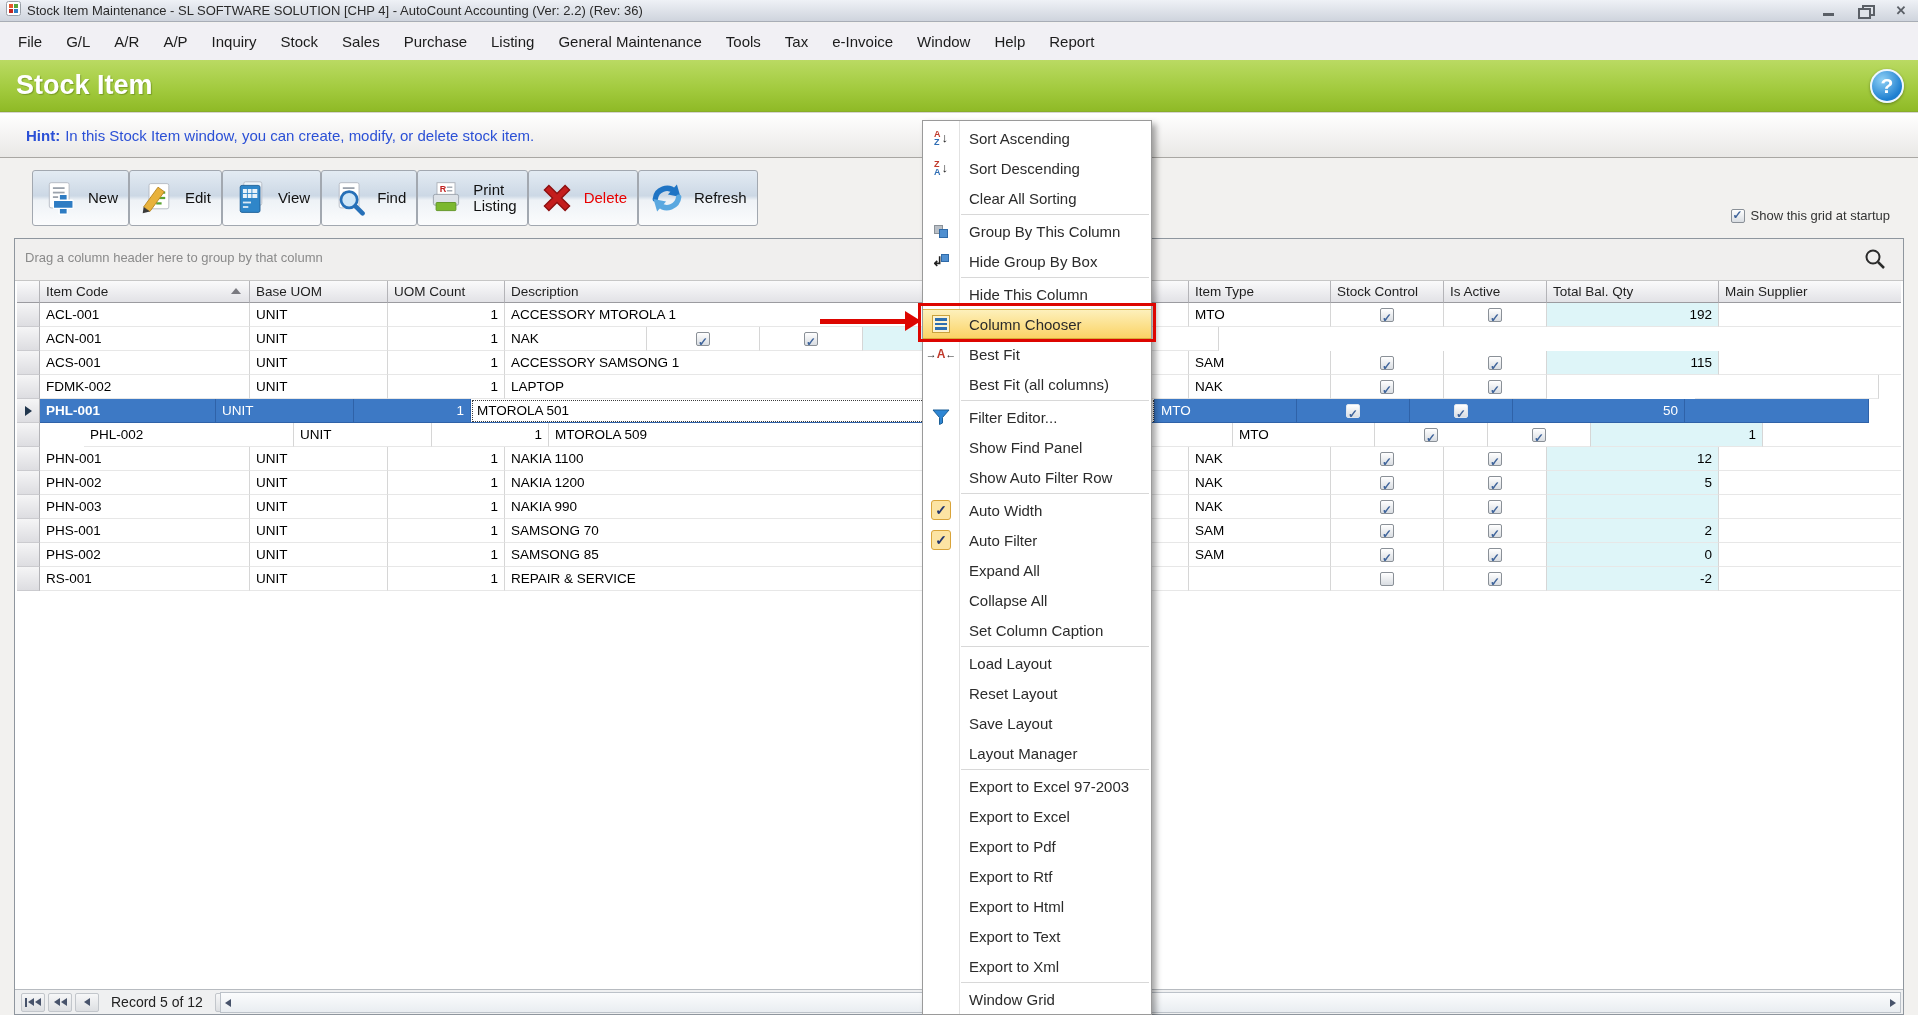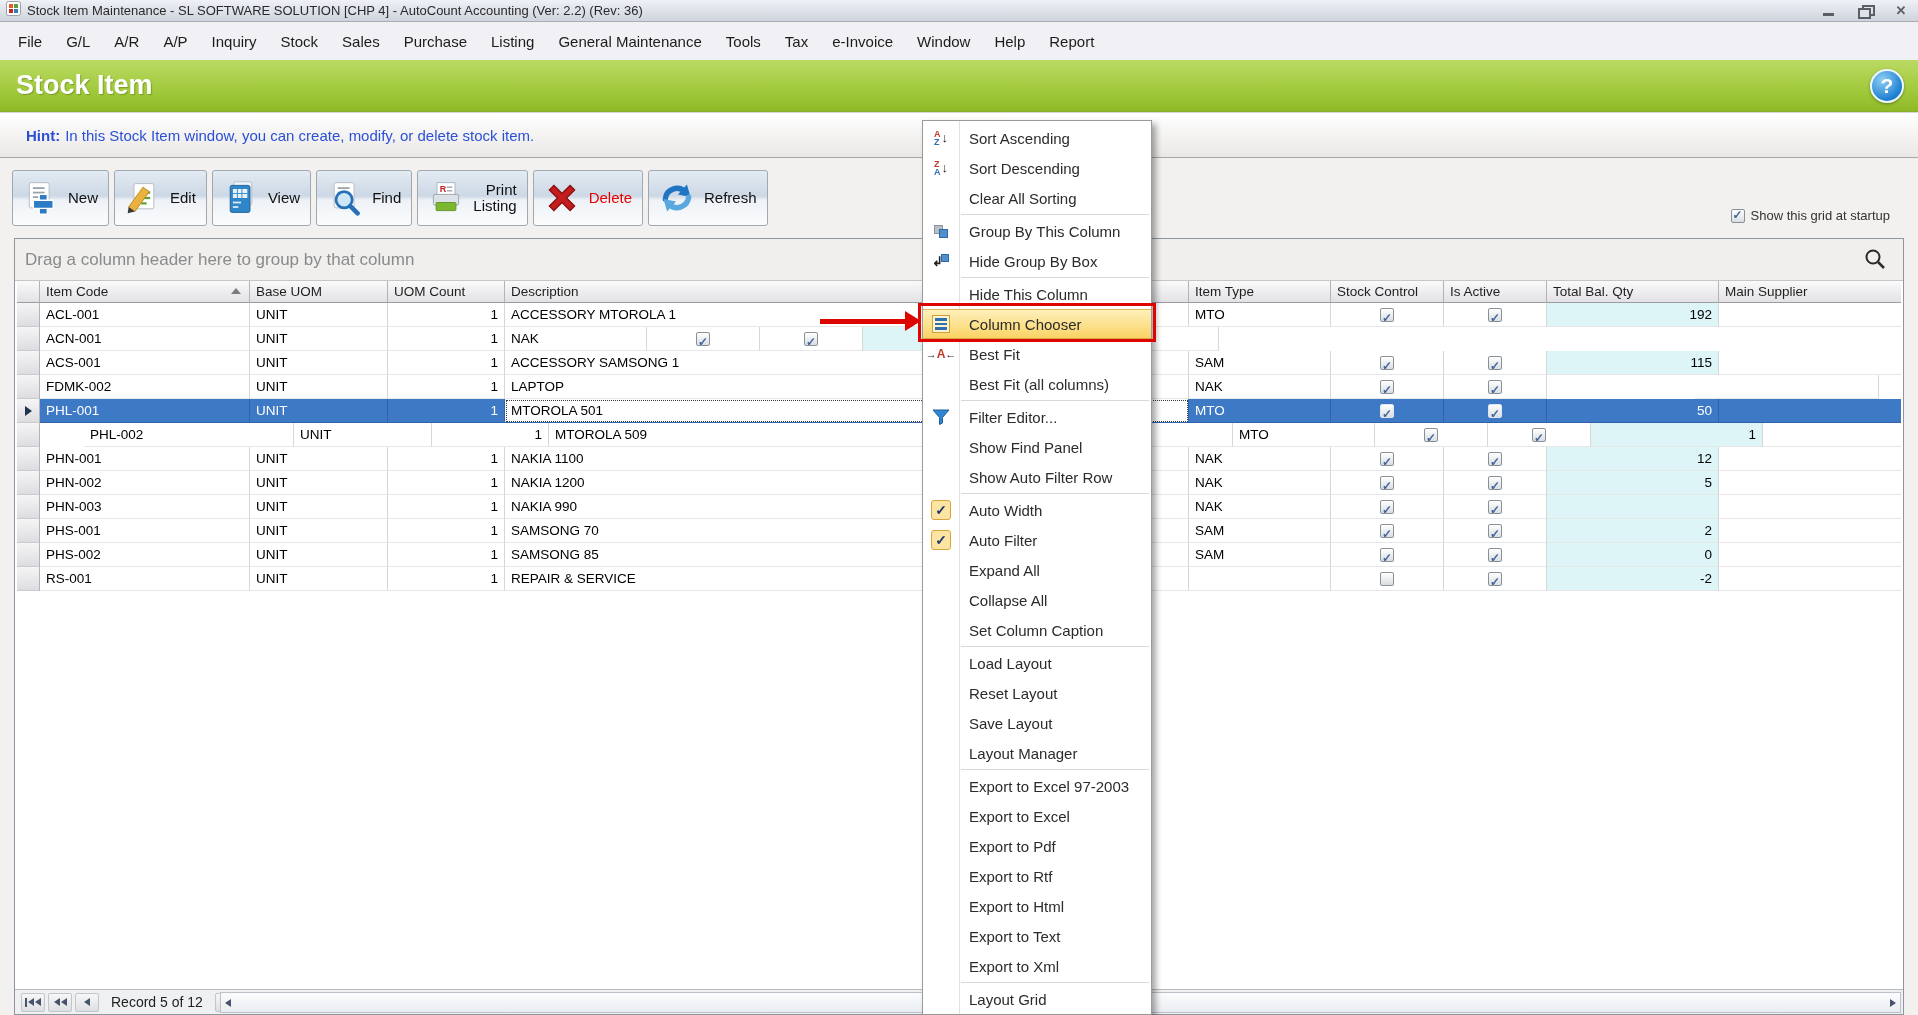--- a/index.html
+++ b/index.html
@@ -33,37 +33,37 @@
     background:radial-gradient(circle at 35% 30%, #8ed0f5, #1e7fd0 70%);
     border:2px solid #eef7ff;color:#fff;font-size:21px;font-weight:bold;text-align:center;line-height:30px;
     box-shadow:0 1px 3px rgba(0,0,0,.35);}
   
   .hintbar{position:absolute;left:0;top:112px;width:1918px;height:46px;
     background:linear-gradient(#ffffff,#e9e8e6);border-top:1px solid #d7d5d2;border-bottom:1px solid #a9a7a3;
     display:flex;align-items:center;padding-left:26px;font-size:15px;color:#2b50d6;}
   .hintbar b{margin-right:5px;}
   
   .toolbar{position:absolute;left:0;top:158px;width:1918px;height:80px;background:#f2f1ef;}
-  .tbrow{position:absolute;left:12px;top:12px;display:flex;gap:5px;text-align:right;}
+  .tbrow{position:absolute;left:32px;top:12px;display:flex;}
   .tbtn{height:56px;border:1px solid #a2a8b0;border-radius:3px;
     background:linear-gradient(#e3ebf3,#ccd8e5 46%,#eef2f6 54%,#fbfcfd);
     display:flex;align-items:center;padding:0 10px;gap:9px;cursor:default;}
   .tbtn .lbl{font-size:15px;color:#111;line-height:1.1;white-space:pre-line;}
   .tbtn svg{display:block;}
   .startup{position:absolute;right:28px;top:50px;display:flex;align-items:center;gap:6px;font-size:13px;color:#333;}
   
   .gcheck{display:inline-block;width:14px;height:14px;border:1px solid #8a9097;border-radius:2px;
     background:linear-gradient(#ffffff,#d9dde2);position:relative;}
   .gcheck.checked::after{content:"✓";position:absolute;left:1px;top:-2px;font-size:12px;font-weight:bold;color:#3f649b;}
   
   .gridbox{position:absolute;left:14px;top:238px;width:1890px;height:777px;background:#ffffff;
     border:1px solid #8f969e;}
   .grouppanel{position:absolute;left:0;top:0;width:100%;height:42px;background:#f0efee;
     border-bottom:1px solid #c6c6c6;}
-  .grouppanel .gtext{position:absolute;left:10px;top:11px;font-size:17px;color:#8a8a8a;}
+  .grouppanel .gtext{position:absolute;left:10px;top:11px;font-size:13px;color:#8a8a8a;}
   .grouppanel .gsearch{position:absolute;right:16px;top:8px;}
   .gridscroll{position:absolute;left:2px;top:42px;right:2px;bottom:25px;overflow:hidden;background:#fff;}
   .ghead{display:flex;height:22px;}
   .ghead .hcell{background:linear-gradient(#fafafb,#e2e2e6);border-right:1px solid #b4b4b8;
     border-bottom:1px solid #9b9ba0;font-size:13.5px;color:#1f1f1f;padding:0 6px;line-height:21px;
     white-space:nowrap;overflow:hidden;position:relative;}
   .sortglyph{position:absolute;right:8px;top:7px;width:0;height:0;
     border-left:5px solid transparent;border-right:5px solid transparent;border-bottom:6px solid #7a7a80;}
   .grow{display:flex;height:24px;background:#fff;}
   .gcell{border-right:1px solid #d6d6d6;border-bottom:1px solid #e7e7e7;font-size:13.5px;color:#000;
@@ -364,21 +364,21 @@
           <div class="gcell center" style="width: 103px; flex: 0 0 auto;">
             <span class="gcheck checked"></span>
           </div>
           <div class="gcell right" style="width: 148px; flex: 0 0 auto; background: rgb(222, 245, 248); margin-top: 36px;">50</div>
           <div class="gcell" style="width: 184px; flex: 0 0 auto;"></div>
         </div>
         <div class="grow selected">
           <div class="ind" style="width: 23px; flex: 0 0 auto;">
             <span class="rowarrow"></span>
           </div>
-          <div class="gcell" style="width: 210px; flex: 0 0 auto;">PHL-001</div>
+          <div class="gcell" style="width: 176px; flex: 0 0 auto; font-weight: bold;">PHL-001</div>
           <div class="gcell" style="width: 138px; flex: 0 0 auto;">UNIT</div>
           <div class="gcell right" style="width: 117px; flex: 0 0 auto;">1</div>
           <div class="gcell focuscell" style="width: 684px; flex: 0 0 auto;">MTOROLA 501</div>
           <div class="gcell" style="width: 142px; flex: 0 0 auto;">MTO</div>
           <div class="gcell center" style="width: 113px; flex: 0 0 auto;">
             <span class="gcheck checked"></span>
           </div>
           <div class="gcell center" style="width: 103px; flex: 0 0 auto;">
             <span class="gcheck checked"></span>
           </div>
@@ -693,19 +693,19 @@
       <span class="gutter"></span>
       <span class="cml">Export to Text</span>
     </div>
     <div class="cmi">
       <span class="gutter"></span>
       <span class="cml">Export to Xml</span>
     </div>
     <div class="cmsep"></div>
     <div class="cmi">
       <span class="gutter"></span>
-      <span class="cml">Layout Grid</span>
+      <span class="cml">Window Grid</span>
     </div>
   </div>
 
 <div class="ann-line"></div>
 <div class="ann-head"></div>
 <div class="ann-box"></div>
 
 </body></html>

